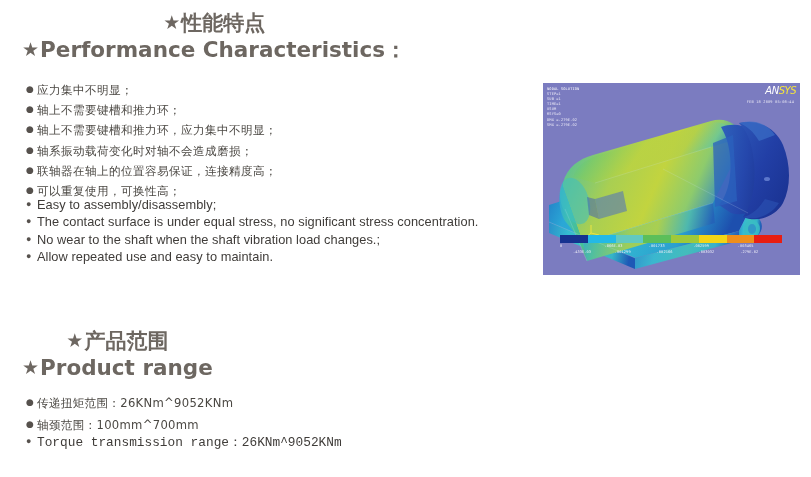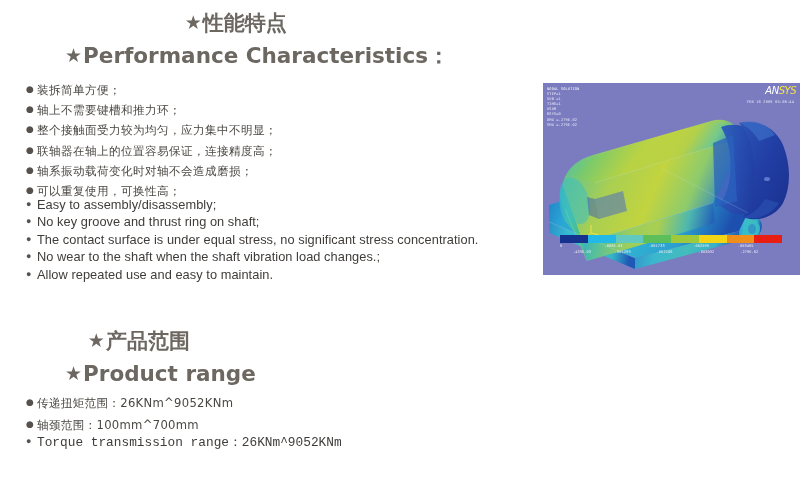--- a/index.html
+++ b/index.html
@@ -32,22 +32,21 @@
     white-space: nowrap;
     font-family: "DejaVu Sans", "Liberation Sans", sans-serif;
     text-align: center;
   }
   .h-cn {
     font-size: 21px;
     line-height: 25px;
   }
   .h-en {
     font-size: 21.5px;
-    line-height: 38px;
-    margin-left: 43px;
+    line-height: 27px;
   }
   .star {
     font-size: 19px;
     vertical-align: 1px;
     margin-right: 1px;
   }
 
   
   .list { position: absolute; }
   #cn-list { left: 26px; top: 80px; }
@@ -189,31 +188,30 @@
 <body>
 
 <div class="page">
 
   <div class="heading-block" id="perf-heading">
     <div class="h-cn"><span class="star">★</span><span>性能特点</span></div>
     <div class="h-en"><span class="star">★</span><span>Performance Characteristics：</span></div>
   </div>
 
   <div class="list" id="cn-list">
-    <span class="li cn-li"><span class="dot">●</span><span class="txt">装拆简单方便；</span></span>
+    <span class="li cn-li"><span class="dot">●</span><span class="txt">应力集中不明显；</span></span>
     <span class="li cn-li"><span class="dot">●</span><span class="txt">轴上不需要键槽和推力环；</span></span>
-    <span class="li cn-li"><span class="dot">●</span><span class="txt">整个接触面受力较为均匀，应力集中不明显；</span></span>
+    <span class="li cn-li"><span class="dot">●</span><span class="txt">轴上不需要键槽和推力环，应力集中不明显；</span></span>
+    <span class="li cn-li"><span class="dot">●</span><span class="txt">轴系振动载荷变化时对轴不会造成磨损；</span></span>
     <span class="li cn-li"><span class="dot">●</span><span class="txt">联轴器在轴上的位置容易保证，连接精度高；</span></span>
-    <span class="li cn-li"><span class="dot">●</span><span class="txt">轴系振动载荷变化时对轴不会造成磨损；</span></span>
     <span class="li cn-li"><span class="dot">●</span><span class="txt">可以重复使用，可换性高；</span></span>
   </div>
 
   <div class="list" id="en-list">
     <span class="li en-li"><span class="dot">●</span><span class="txt">Easy to assembly/disassembly;</span></span>
-    <span class="li en-li"><span class="dot">●</span><span class="txt">No key groove and thrust ring on shaft;</span></span>
     <span class="li en-li"><span class="dot">●</span><span class="txt">The contact surface is under equal stress, no significant stress concentration.</span></span>
     <span class="li en-li"><span class="dot">●</span><span class="txt">No wear to the shaft when the shaft vibration load changes.;</span></span>
     <span class="li en-li"><span class="dot">●</span><span class="txt">Allow repeated use and easy to maintain.</span></span>
   </div>
 
   <div class="heading-block" id="range-heading">
     <div class="h-cn"><span class="star">★</span><span>产品范围</span></div>
     <div class="h-en"><span class="star">★</span><span>Product range</span></div>
   </div>
 

